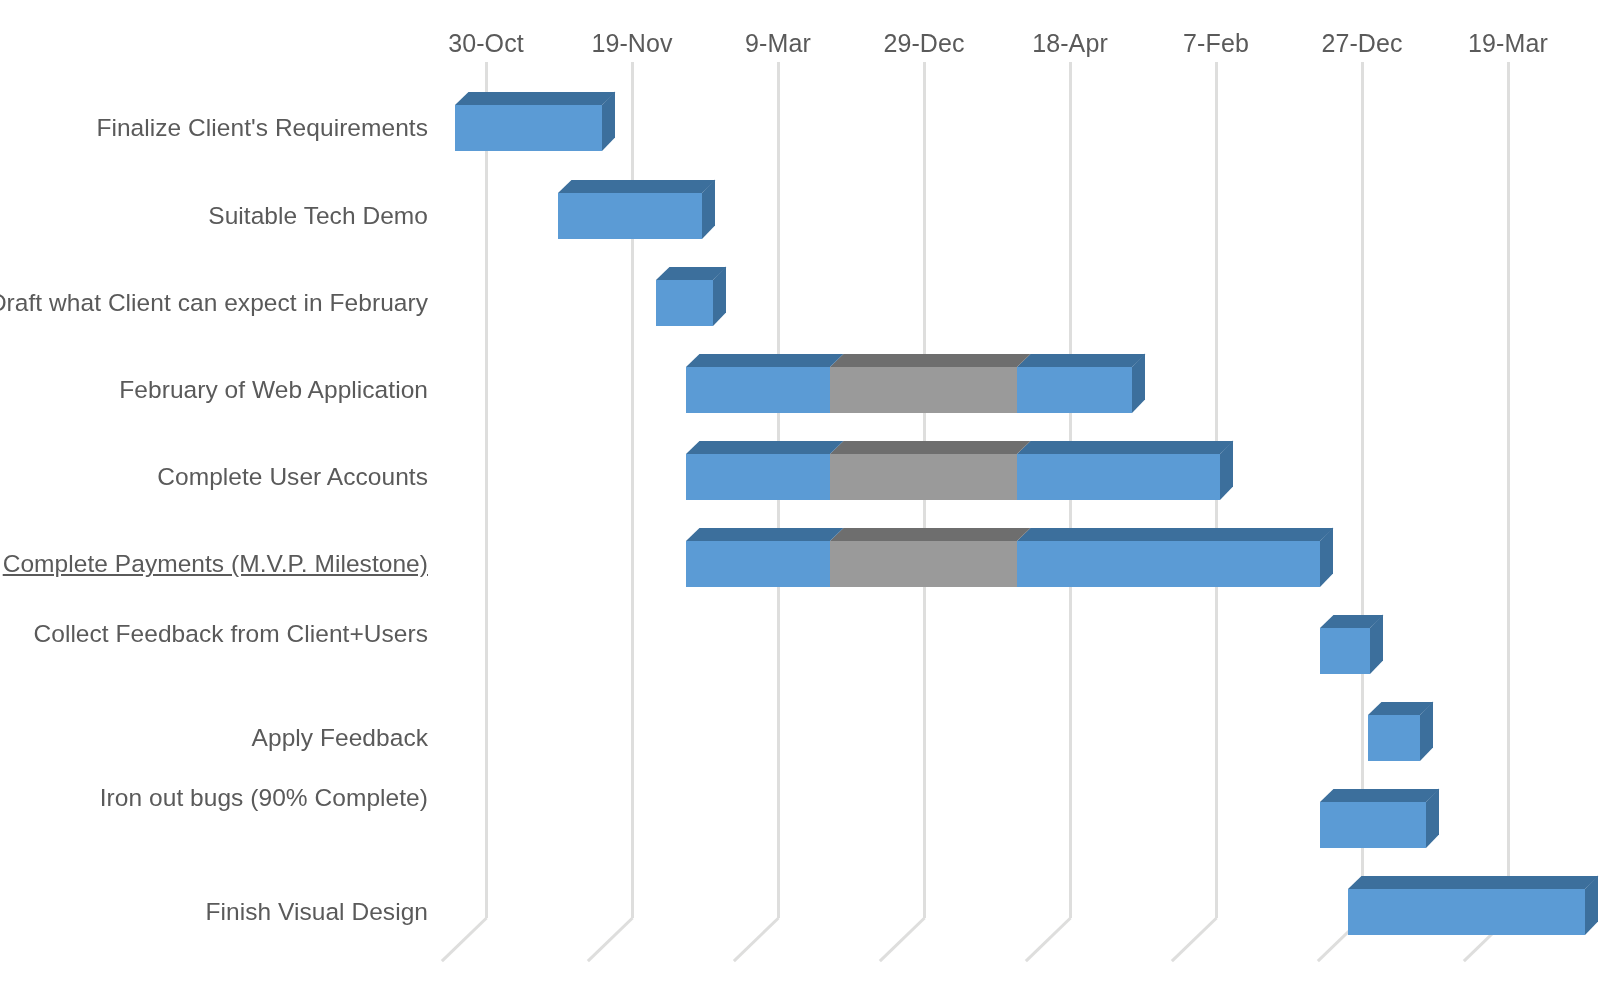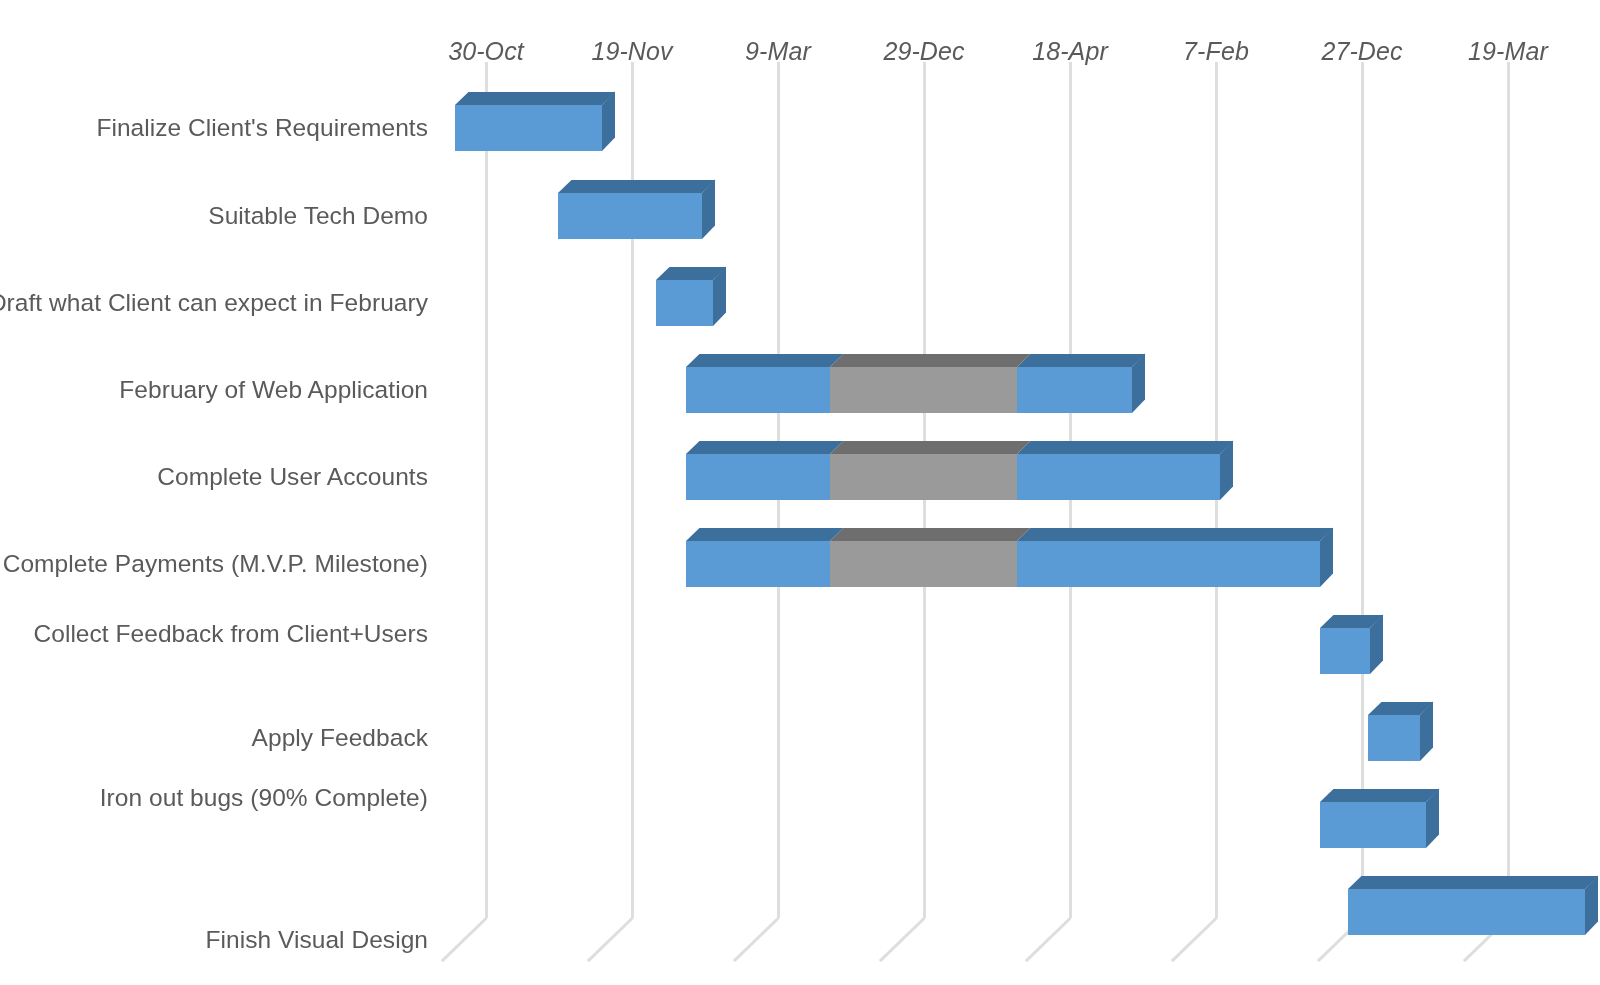--- a/index.html
+++ b/index.html
@@ -15,25 +15,24 @@
   #chart-root {
     position: relative;
     width: 1600px;
     height: 985px;
     background: #ffffff;
     overflow: hidden;
   }
   
   .axis-top {
     position: absolute;
-    top: 17px;
+    top: 9px;
     left: 0;
     width: 1600px;
     height: 60px;
-    font-style: italic;
   }
   .tick-label {
     position: absolute;
     top: 20px;
     transform: translateX(-50%);
     font-size: 25px;
     color: #5a5a5a;
     white-space: nowrap;
     letter-spacing: 0.1px;
   }
@@ -149,25 +148,25 @@
       <div class="gridline" style="left: 1507px;"></div>
       <div class="gridline-foot" style="left: 1507px; top: 918px;"></div>
     </div>
 
   <div id="cat-axis">
       <div class="cat-label" style="top: 128px;">Finalize Client's Requirements</div>
       <div class="cat-label" style="top: 216px;">Suitable Tech Demo</div>
       <div class="cat-label" style="top: 303px;">Draft what Client can expect in February</div>
       <div class="cat-label" style="top: 390px;">February of Web Application</div>
       <div class="cat-label" style="top: 477px;">Complete User Accounts</div>
-      <div class="cat-label" style="top: 564px;">Complete Payments (M.V.P. Milestone)</div>
+      <div class="cat-label" style="top: 564px; text-decoration: underline;">Complete Payments (M.V.P. Milestone)</div>
       <div class="cat-label" style="top: 634px;">Collect Feedback from Client+Users</div>
       <div class="cat-label" style="top: 738px;">Apply Feedback</div>
       <div class="cat-label" style="top: 798px;">Iron out bugs (90% Complete)</div>
-      <div class="cat-label" style="top: 940px;">Finish Visual Design</div>
+      <div class="cat-label" style="top: 912px;">Finish Visual Design</div>
     </div>
 
   <div class="bar-layer" id="bar-layer">
       <div class="bar" title="Finalize Client's Requirements" style="top: 105px; left: 0px; height: 46px; width: 1600px;">
         <div class="seg c-blue" style="left: 455px; width: 147px;">
           <div class="seg-face"></div>
           <div class="seg-top"></div>
           <div class="seg-side"></div>
         </div>
       </div>

